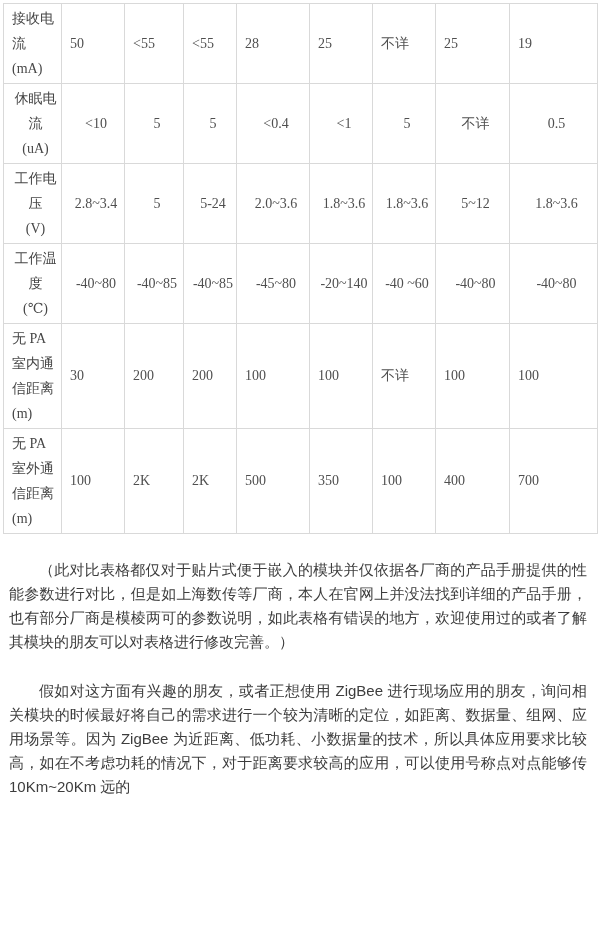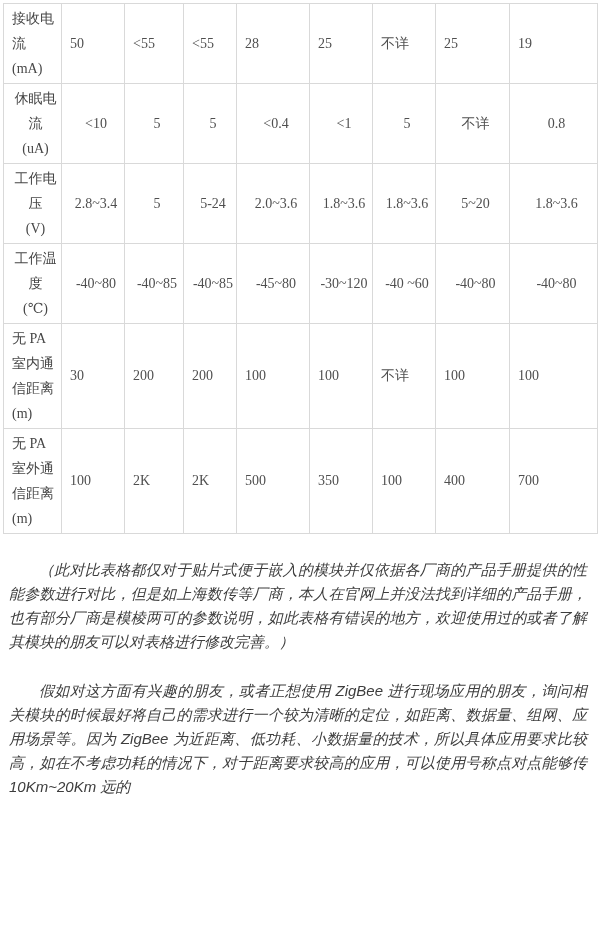--- a/index.html
+++ b/index.html
@@ -43,21 +43,20 @@
     margin: 24px 9px 0 9px;
   }
   .content p {
     margin: 0 4px 25px 0;
     font-family: "Liberation Sans", "DejaVu Sans", sans-serif;
     font-size: 15px;
     line-height: 24px;
     color: var(--body-text, #3d3d3d);
     text-align: justify;
     text-indent: 2em;
-    font-style: italic;
   }
 </style>
 </head>
 <body>
 
 <div class="page">
 
   <table class="spec">
     <colgroup>
       <col style="width:58px">
@@ -88,44 +87,44 @@
         <td class="lbl">休眠电
 流
 (uA)</td>
         <td class="val">&lt;10</td>
         <td class="val">5</td>
         <td class="val">5</td>
         <td class="val">&lt;0.4</td>
         <td class="val">&lt;1</td>
         <td class="val">5</td>
         <td class="val">不详</td>
-        <td class="val">0.8</td>
+        <td class="val">0.5</td>
       </tr>
       <tr class="r-small2">
         <td class="lbl">工作电
 压
 (V)</td>
         <td class="val">2.8~3.4</td>
         <td class="val">5</td>
         <td class="val">5-24</td>
         <td class="val">2.0~3.6</td>
         <td class="val">1.8~3.6</td>
         <td class="val">1.8~3.6</td>
-        <td class="val">5~20</td>
+        <td class="val">5~12</td>
         <td class="val">1.8~3.6</td>
       </tr>
       <tr class="r-small2">
         <td class="lbl">工作温
 度
 (℃)</td>
         <td class="val">-40~80</td>
         <td class="val">-40~85</td>
         <td class="val">-40~85</td>
         <td class="val">-45~80</td>
-        <td class="val">-30~120</td>
+        <td class="val">-20~140</td>
         <td class="val">-40 ~60</td>
         <td class="val">-40~80</td>
         <td class="val">-40~80</td>
       </tr>
       <tr class="r-big">
         <td class="lbl">无 PA
 室内通
 信距离
 (m)</td>
         <td class="val">30</td>

